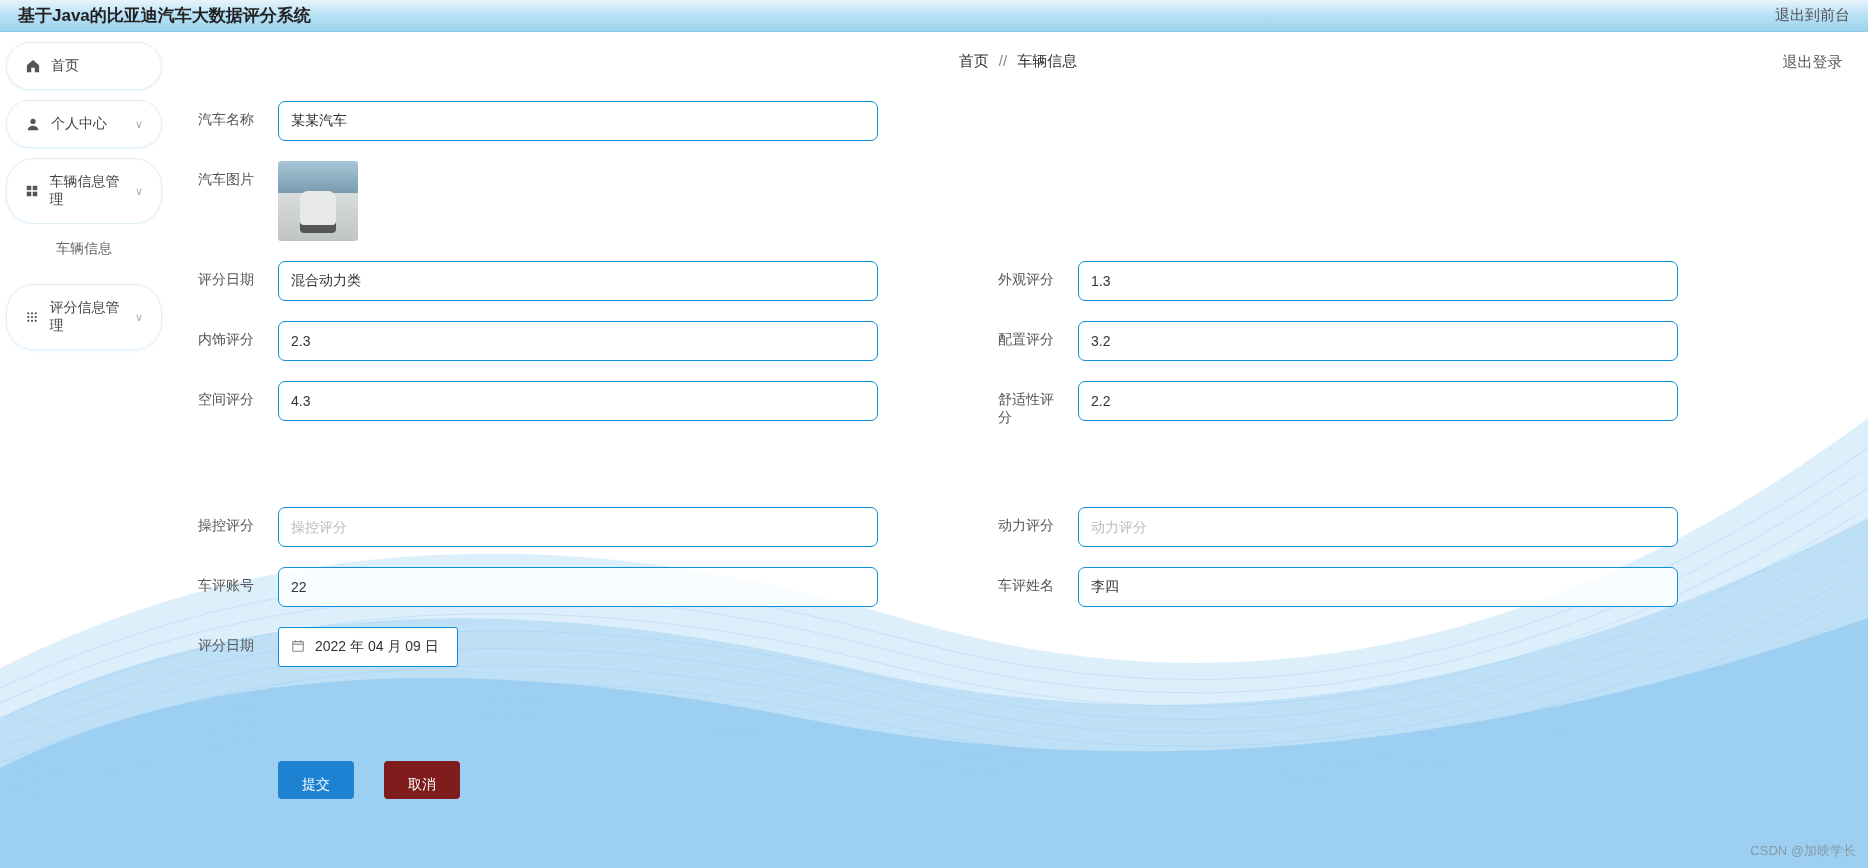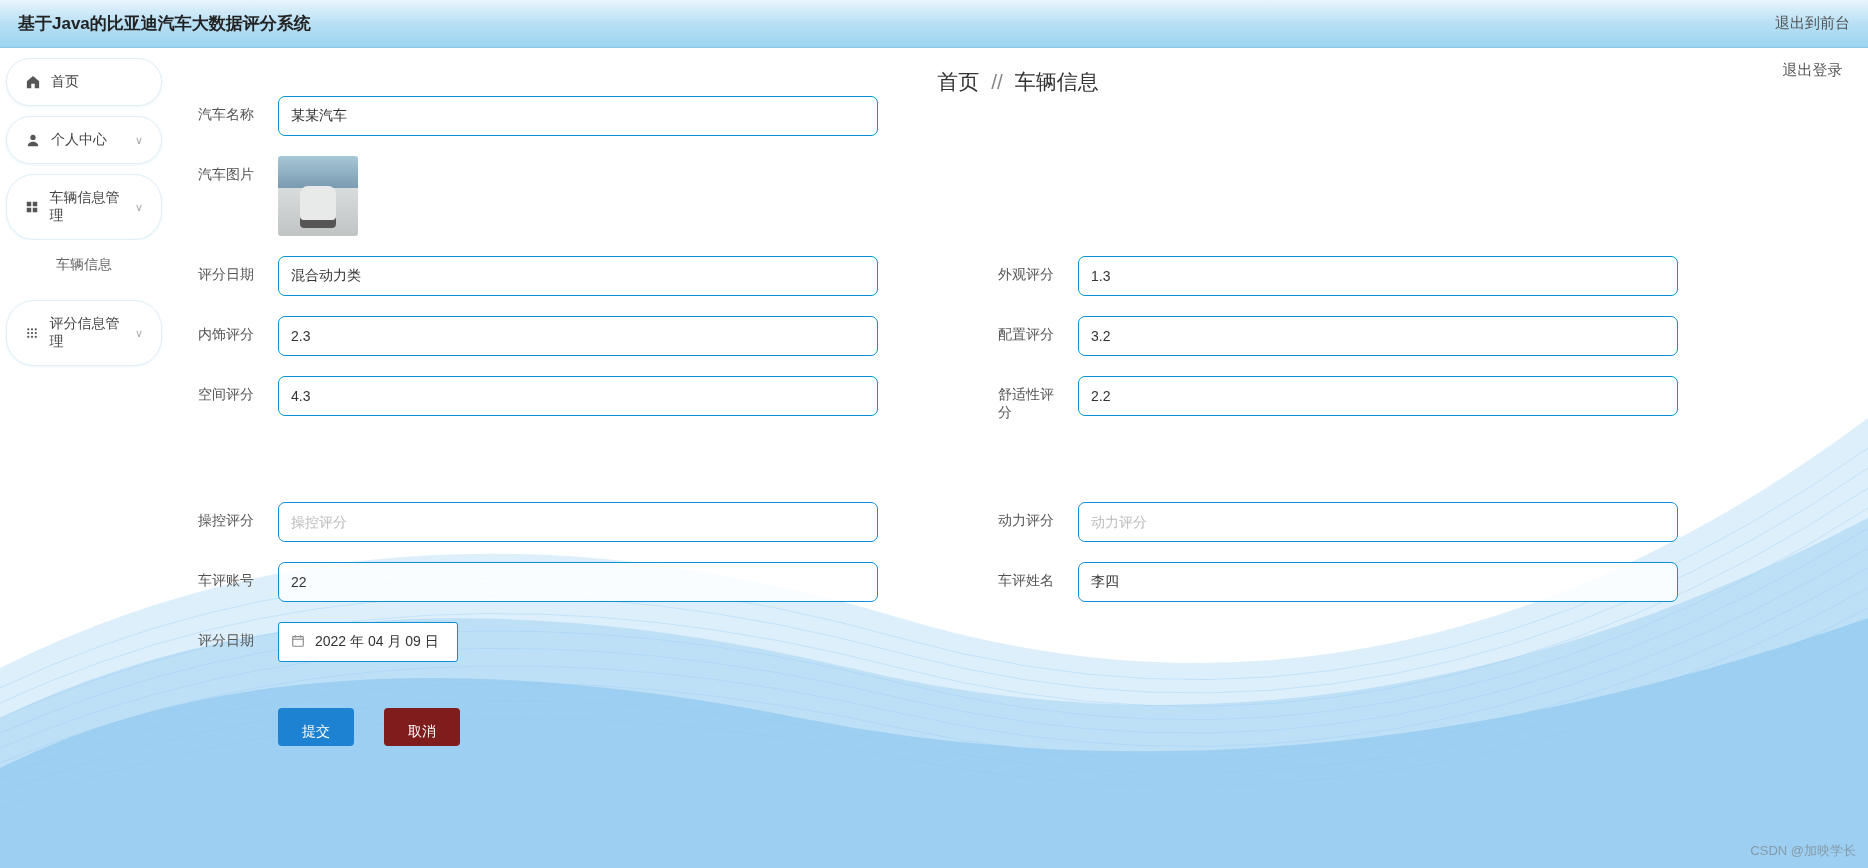--- a/index.html
+++ b/index.html
@@ -14,21 +14,21 @@
       overflow: hidden;
     }
     .bg-waves {
       position: absolute;
       bottom: 0; left: 0; right: 0;
       height: 600px;
       z-index: 0;
       pointer-events: none;
     }
     .header {
-      height: 48px;
+      height: 32px;
       background: linear-gradient(to bottom, #e8f4fb 0%, #b8e0f5 50%, #9cd4ef 100%);
       border-bottom: 1px solid #8cc9e8;
       display: flex;
       align-items: center;
       padding: 0 18px;
       position: relative;
       z-index: 10;
     }
     .header-title {
       font-size: 17px;
@@ -73,22 +73,23 @@
     }
     .chev { margin-left: auto; color: #aaa; font-size: 11px; }
     .side-icon { width: 16px; height: 16px; display:inline-flex; align-items:center; justify-content:center; color:#555; }
     .main {
       flex: 1;
       padding: 20px 30px;
       position: relative;
     }
     .breadcrumb {
       text-align: center;
-      font-size: 21px;
+      font-size: 15px;
       color: #333;
+      margin-bottom: 30px;
       font-weight: 500;
     }
     .breadcrumb .sep { color: #888; margin: 0 6px; font-weight: normal;}
     .form-grid {
       display: grid;
       grid-template-columns: 1fr 1fr;
       column-gap: 120px;
       row-gap: 20px;
       max-width: 1480px;
     }
@@ -151,20 +152,21 @@
     .date-icon { color: #888; font-size: 14px; }
     .btn-row { margin-top: 26px; display: flex; gap: 30px; padding-left: 80px; grid-column: 1/3;}
     .btn {
       height: 38px;
       padding: 15px 24px;
       border: none;
       border-radius: 4px;
       font-size: 14px;
       color: #fff;
       cursor: pointer;
+      margin-top: 48px;
     }
     .btn.primary { background: #1e82d2; }
     .btn.info { background: #7f1d1d; }
     .watermark {
       position: absolute;
       bottom: 8px; right: 12px;
       font-size: 13px;
       color: rgba(120,120,120,0.6);
       z-index: 20;
     }

